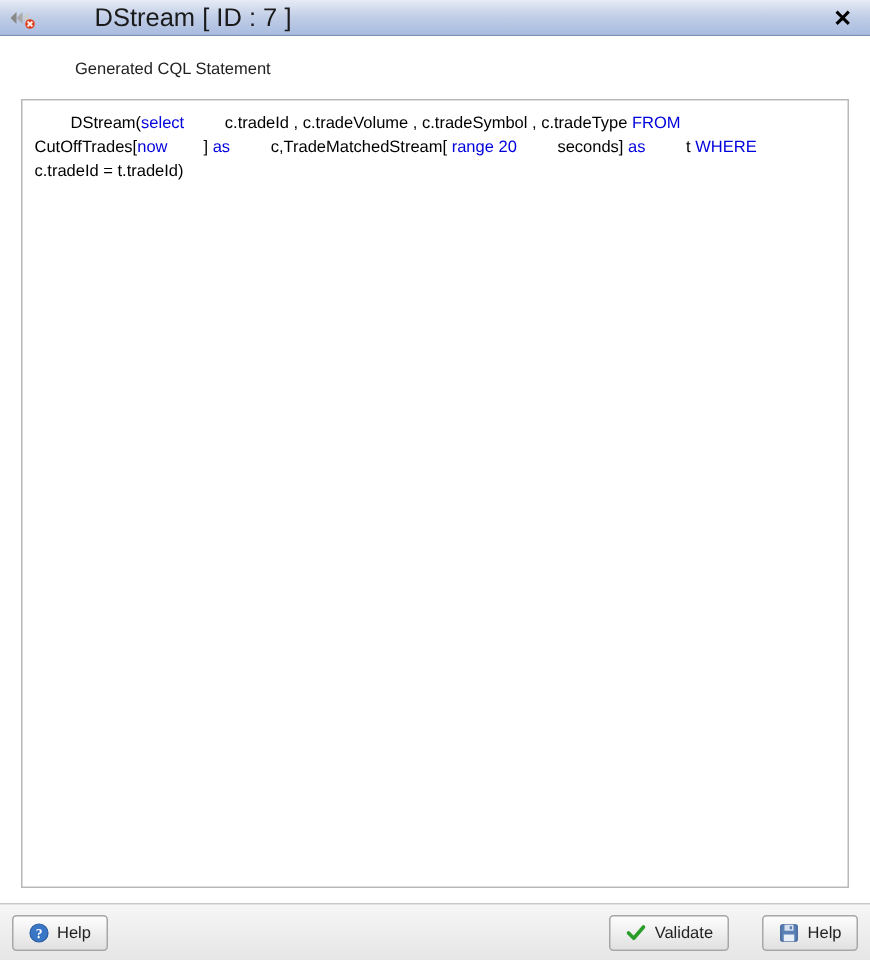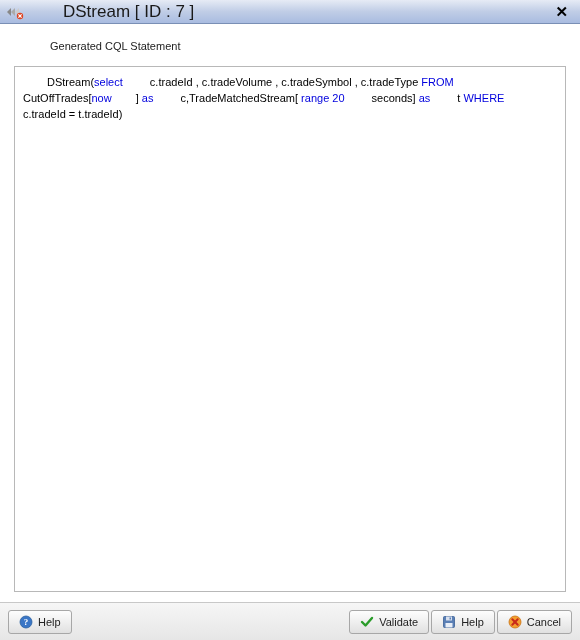--- a/index.html
+++ b/index.html
@@ -83,21 +83,21 @@
       padding: 0 8px;
     }
     .footer-spacer {
       flex: 1;
     }
     .btn {
       display: inline-flex;
       align-items: center;
       height: 24px;
       padding: 0 10px;
-      margin-left: 2px;
+      margin-left: 22px;
       background: linear-gradient(to bottom, #fdfdfd 0%, #efefef 50%, #e0e0e0 100%);
       border: 1px solid #a7a7a7;
       border-radius: 3px;
       cursor: pointer;
       font-size: 11px;
       color: #222;
       gap: 5px;
     }
     .btn.help {
       margin-left: 0;
@@ -154,23 +154,13 @@
     <span class="btn-icon">
       <svg viewBox="0 0 14 14" width="14" height="14">
         <rect x="1.5" y="1.5" width="11" height="11" rx="1" fill="#5a7fb5" stroke="#3a5f95" stroke-width="0.8"></rect>
         <rect x="4" y="1.5" width="6" height="4" fill="#d8e0ee"></rect>
         <rect x="3.5" y="8" width="7" height="4.5" fill="#e8eef7"></rect>
         <rect x="7.5" y="2.5" width="1.5" height="2" fill="#5a7fb5"></rect>
       </svg>
     </span>
     <span>Help</span>
   </div>
-  <div class="btn">
-    <span class="btn-icon">
-      <svg viewBox="0 0 14 14" width="14" height="14">
-        <circle cx="7" cy="7" r="6" fill="#f4a030" stroke="#c87010" stroke-width="0.8"></circle>
-        <line x1="4.3" y1="4.3" x2="9.7" y2="9.7" stroke="#c82a1a" stroke-width="2" stroke-linecap="round"></line>
-        <line x1="9.7" y1="4.3" x2="4.3" y2="9.7" stroke="#c82a1a" stroke-width="2" stroke-linecap="round"></line>
-      </svg>
-    </span>
-    <span>Cancel</span>
-  </div>
 </div>
 
 </body></html>

